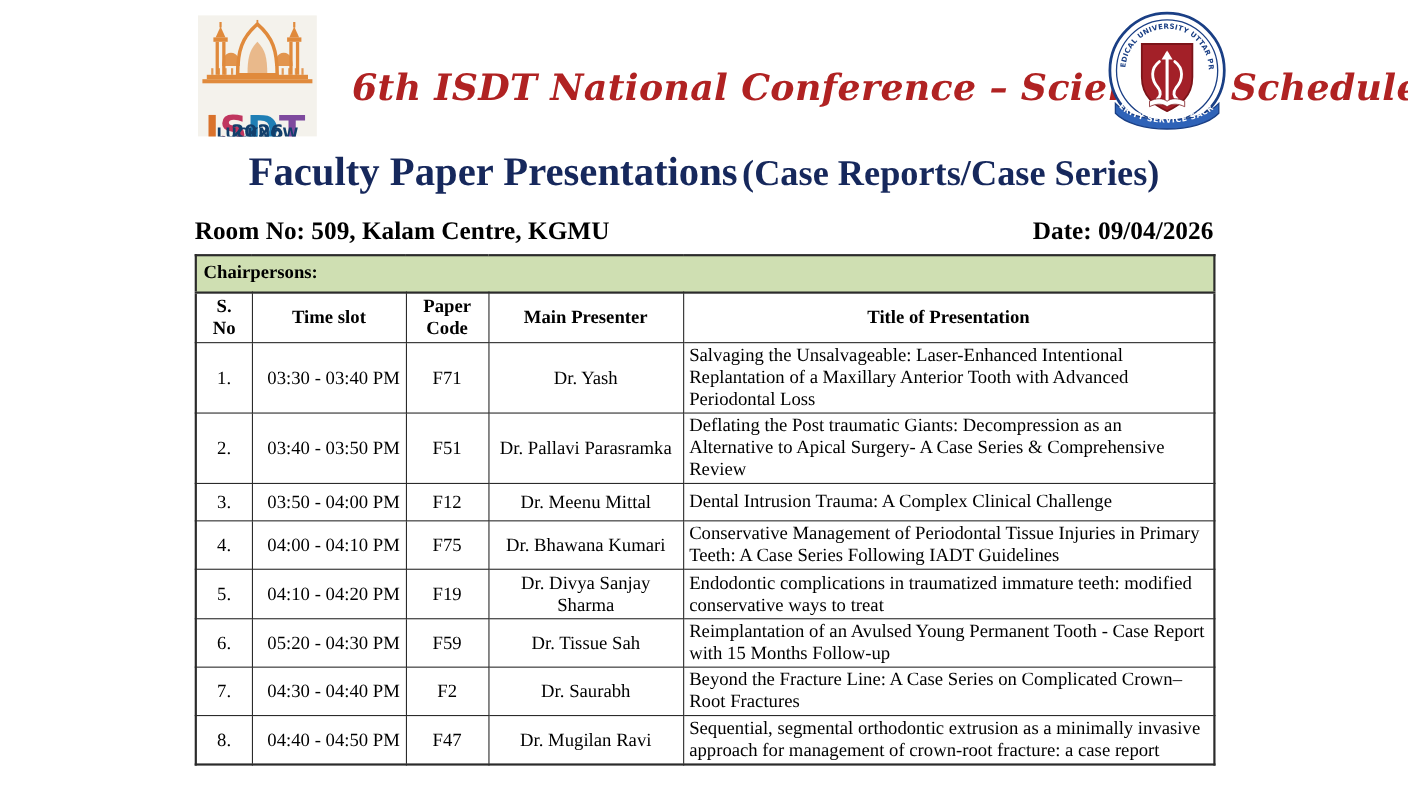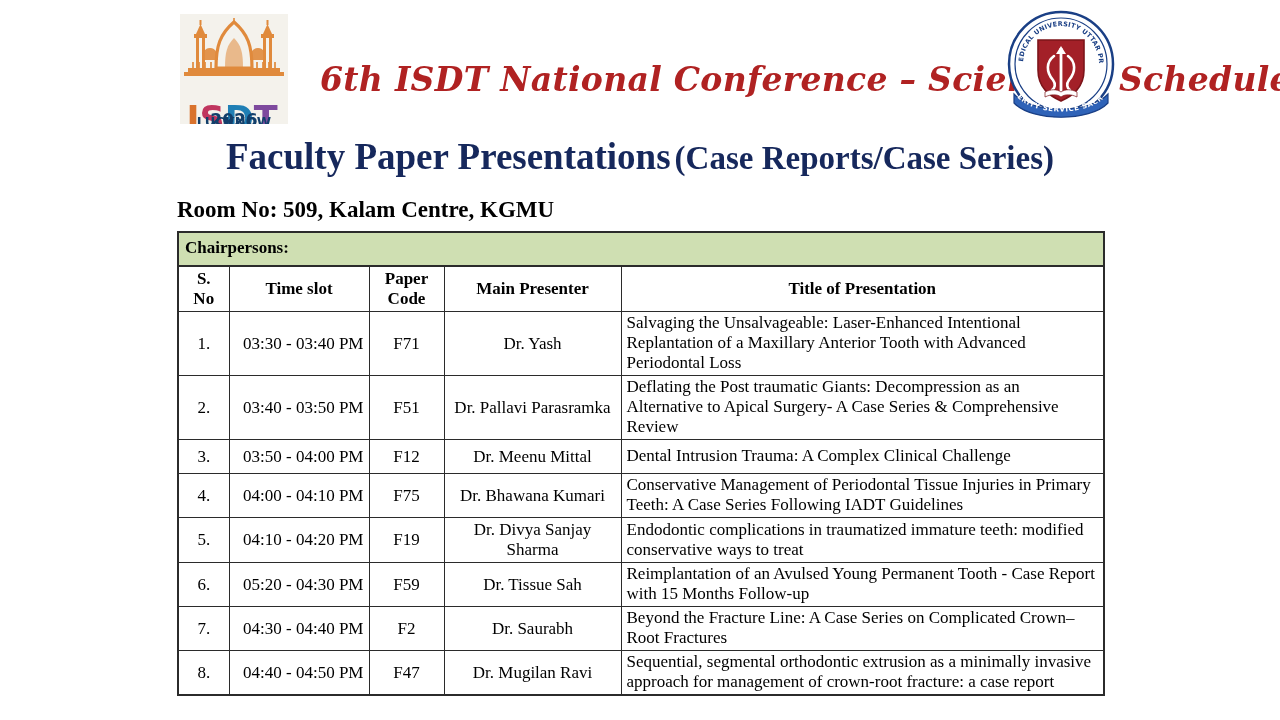--- a/index.html
+++ b/index.html
@@ -260,20 +260,21 @@
   </svg>
 </div>
 
 <div class="main-title">
   <span class="big">Faculty Paper Presentations</span>
   <span class="small">(Case Reports/Case Series)</span>
 </div>
 
 <div class="room-date">
   <span>Room No: 509, Kalam Centre, KGMU</span>
+  <span>Date: 09/04/2026</span>
 </div>
 
 <div class="sched-wrap">
   <table class="sched">
     <colgroup>
       <col class="w-sno">
         <col class="w-time">
         <col class="w-code">
         <col class="w-pres">
         <col class="w-title">

